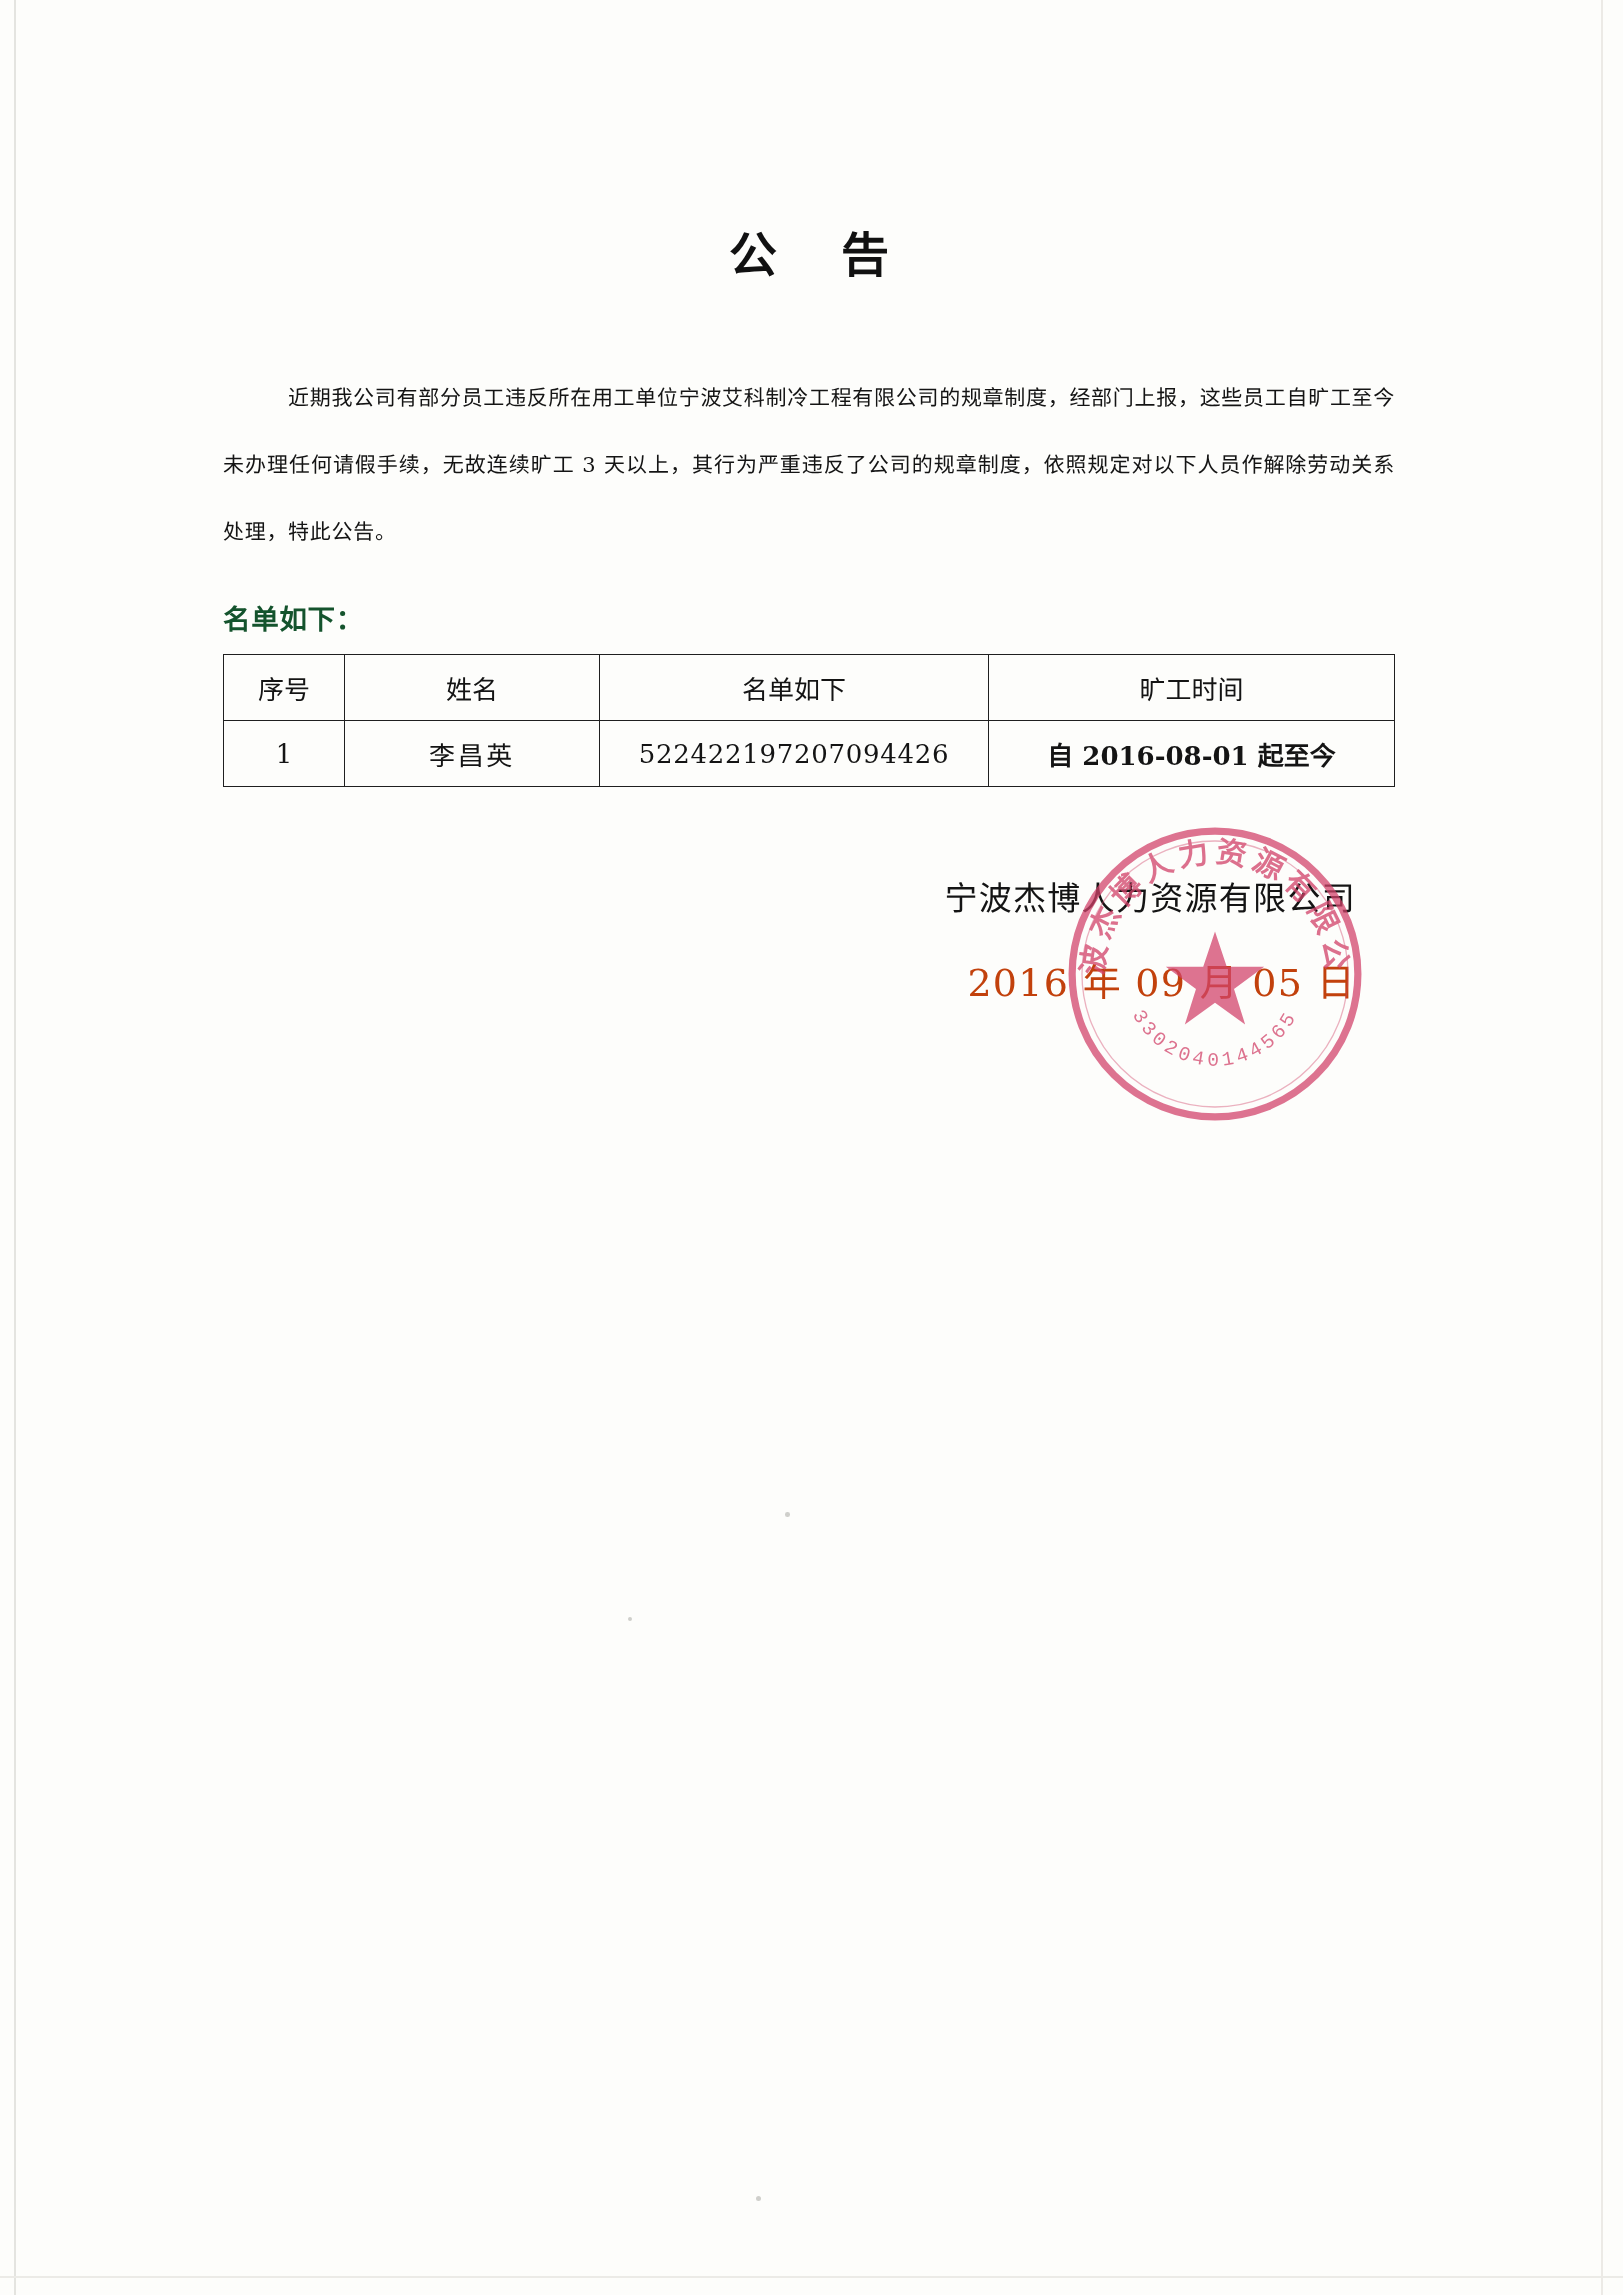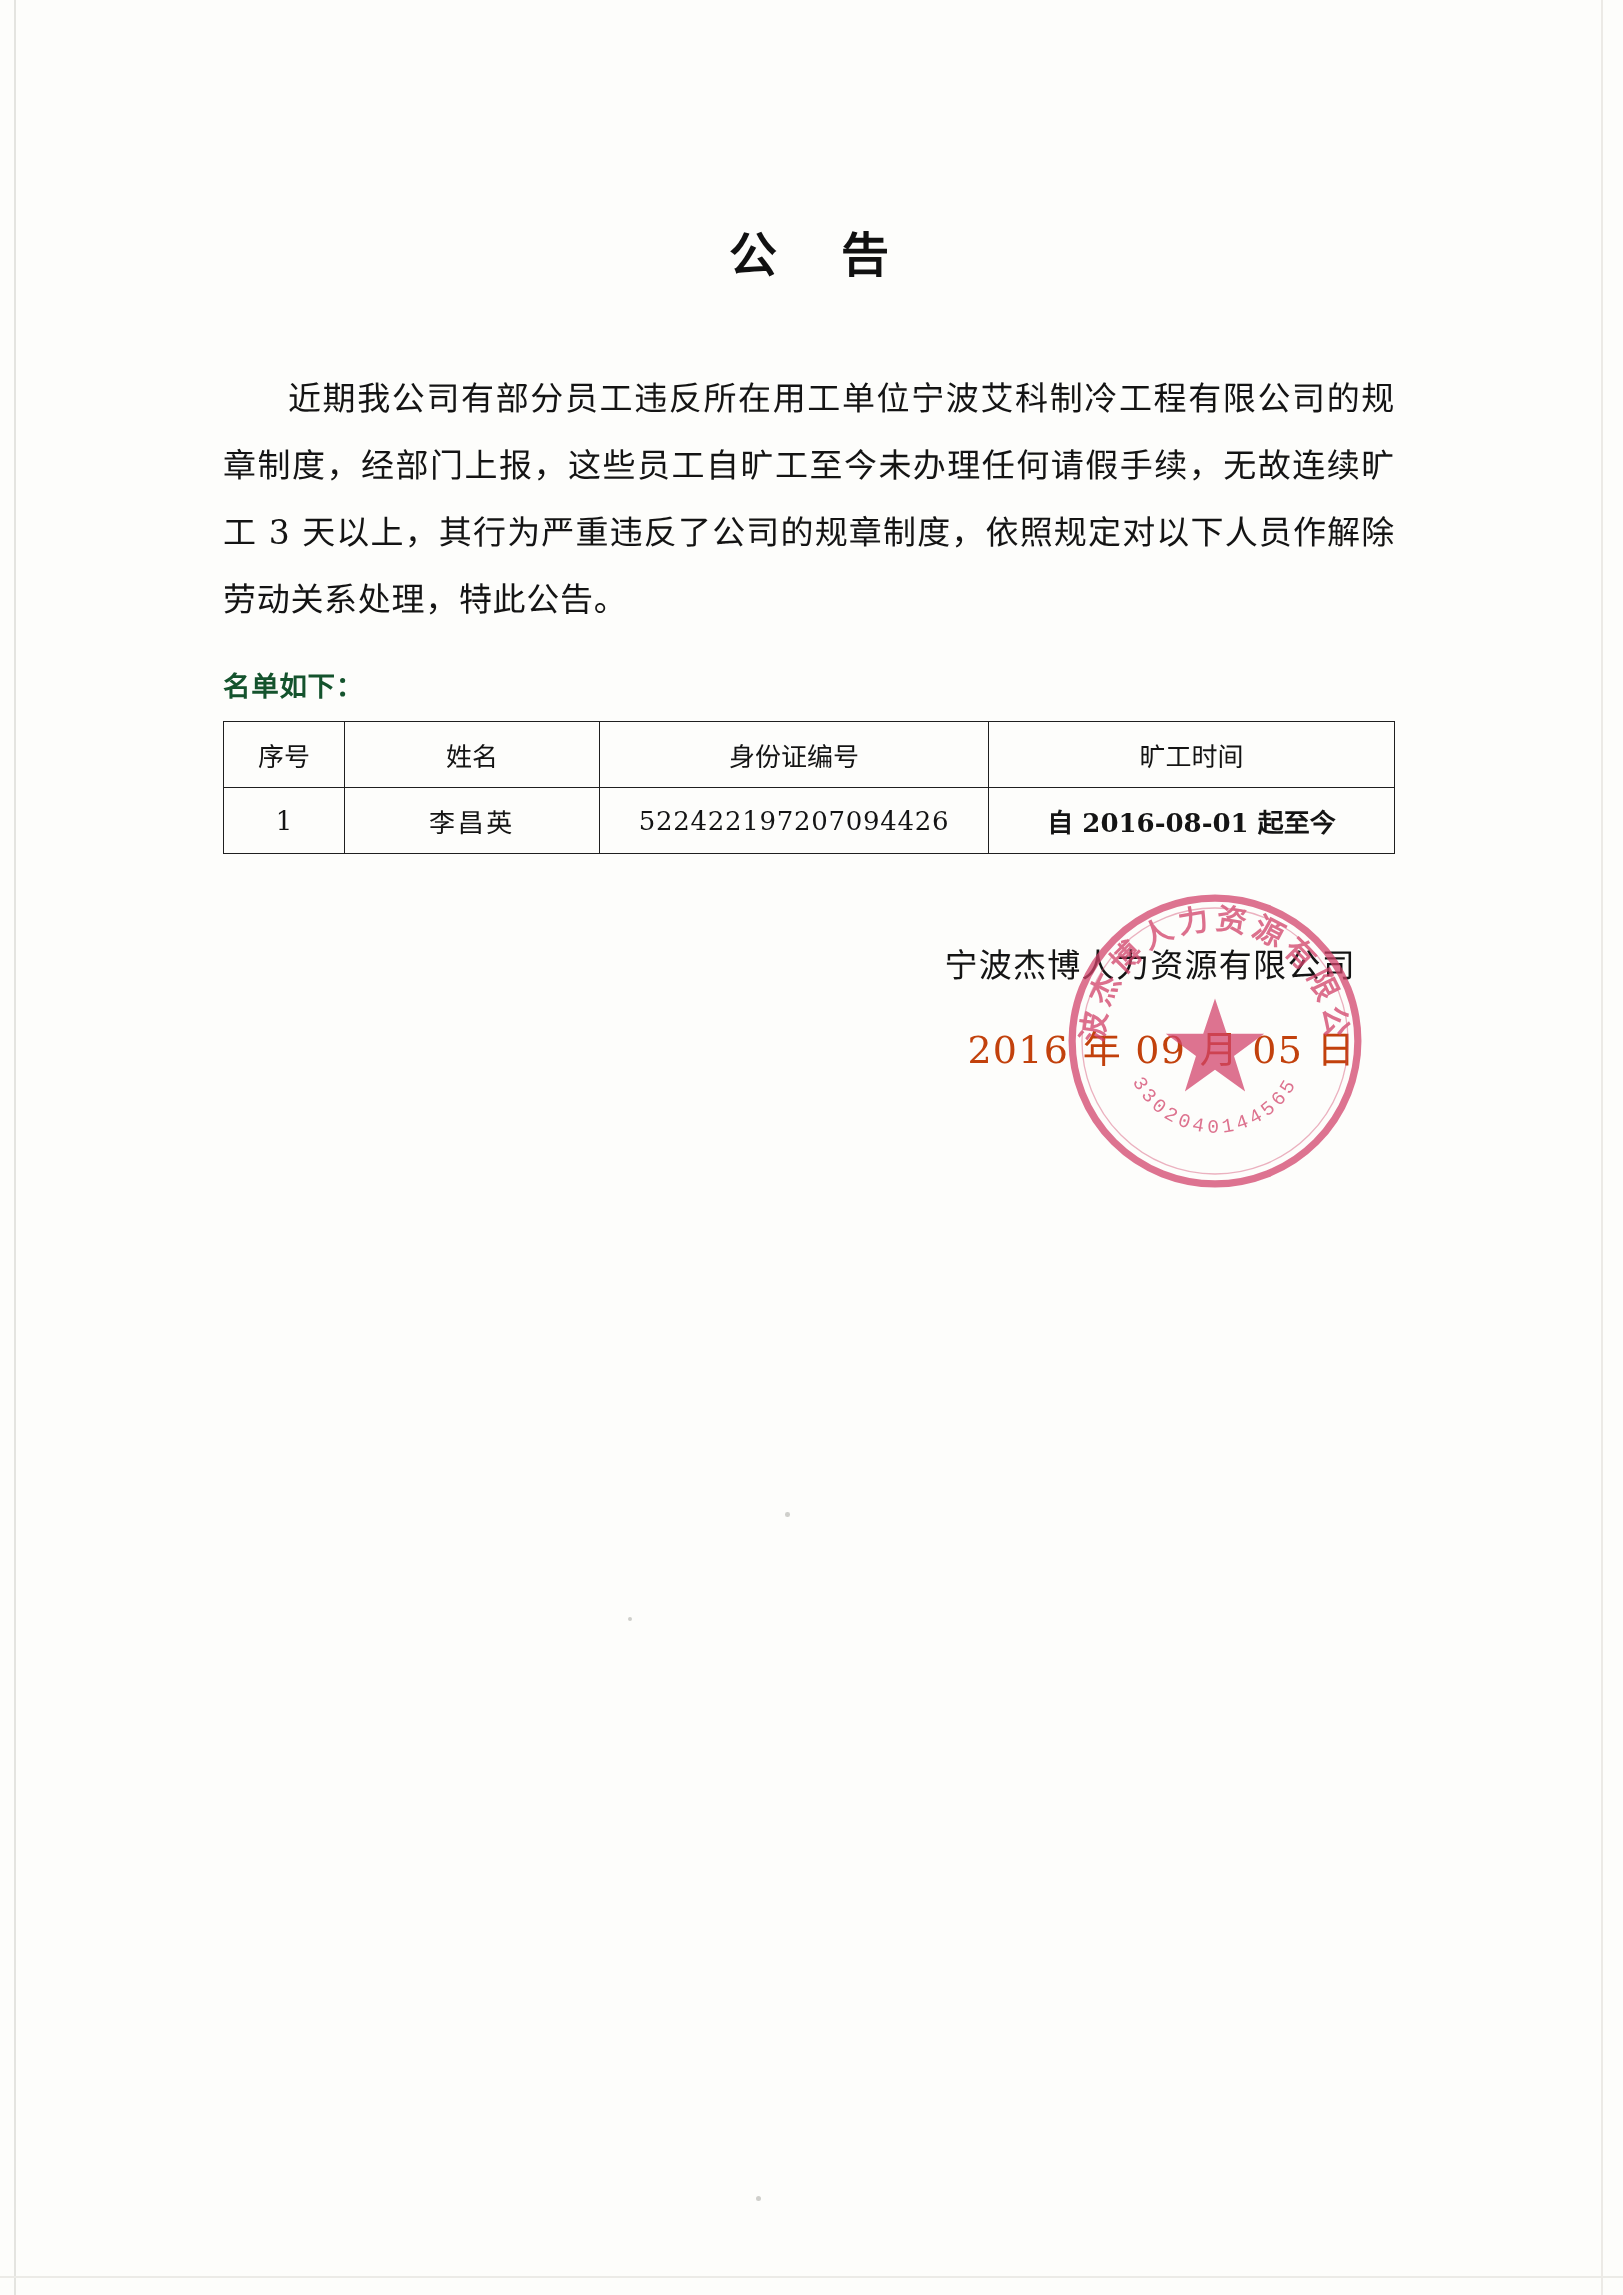--- a/index.html
+++ b/index.html
@@ -93,21 +93,21 @@
     font-size: 48px;
     letter-spacing: 23.6px;
     text-indent: 23.6px;
     color: #111;
   }
 
   
   .body-text {
     margin-top: 79px;
     font-family: "DejaVu Serif", "Liberation Serif", serif;
-    font-size: 33px;
+    font-size: 21px;
     line-height: 67px;
     text-indent: 65px;
     text-align: justify;
     color: #141414;
     letter-spacing: 0.7px;
   }
 
   .list-label {
     margin-top: 31px;
     font-family: "DejaVu Sans", "Liberation Sans", sans-serif;
@@ -216,21 +216,21 @@
       <colgroup>
         <col class="c-idx">
           <col class="c-name">
           <col class="c-id">
           <col class="c-time">
       </colgroup>
       <thead>
         <tr>
           <th>序号</th>
           <th>姓名</th>
-          <th>身份证编号</th>
+          <th>名单如下</th>
           <th>旷工时间</th>
         </tr>
       </thead>
       <tbody>
         <tr>
           <td class="cell-idx">1</td>
           <td class="cell-name">李昌英</td>
           <td class="cell-id">522422197207094426</td>
           <td class="cell-time">自 2016-08-01 起至今</td>
         </tr>

